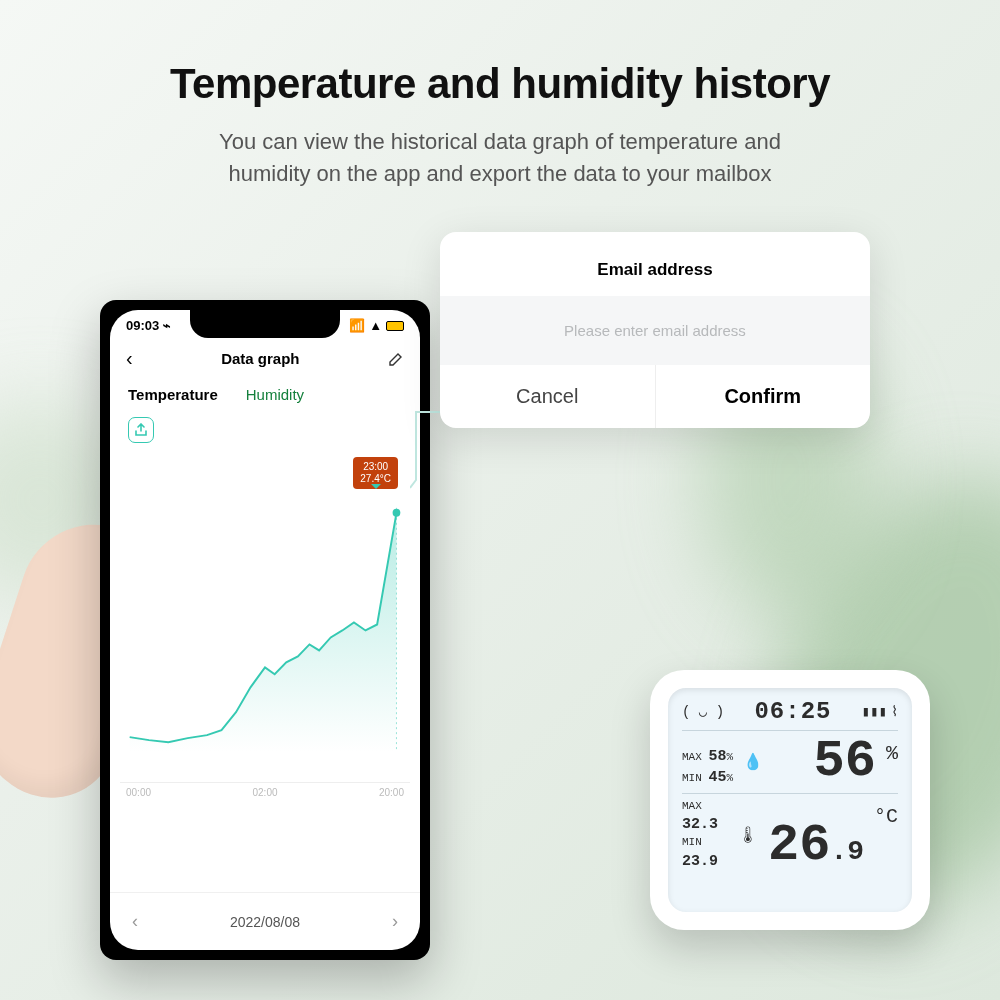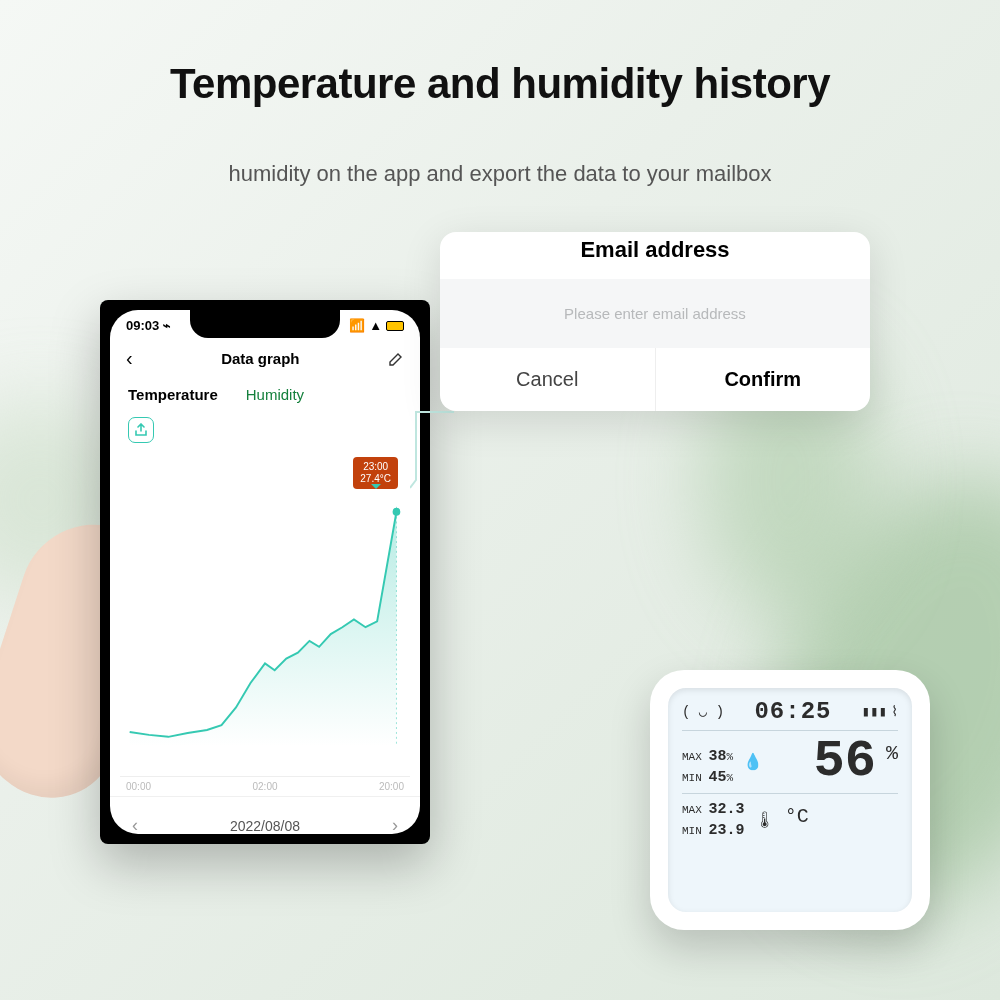--- a/index.html
+++ b/index.html
@@ -17,22 +17,22 @@
 
   .heading { text-align: center; padding-top: 60px; }
   .heading h1 { font-size: 42px; font-weight: 800; color: #111; letter-spacing: -0.5px;}
   .heading p  { font-size: 22px; color: #555; margin-top: 18px; line-height: 1.45; font-weight: 400;}
 
   
   .hand { position: absolute; left: 30px; top: 300px; width: 420px; height: 680px; }
   .thumb { position:absolute; left:-30px; top:220px; width:140px; height:280px; background:#f3d9c8; border-radius:80px 70px 70px 80px; transform:rotate(18deg); box-shadow: inset -10px -10px 20px rgba(0,0,0,.05);}
   .phone {
     position: absolute; left: 70px; top: 0;
-    width: 330px; height: 544px;
-    background: #000; border-radius: 8px;
+    width: 330px; height: 660px;
+    background: #000; border-radius: 16px;
     box-shadow: 0 20px 50px rgba(0,0,0,.25);
     padding: 10px;
   }
   .screen { width: 100%; height: 100%; background: #fff; border-radius: 28px; overflow: hidden; position: relative;}
   .notch  { position: absolute; top: 0; left: 50%; transform: translateX(-50%); width: 150px; height: 28px; background: #000; border-radius: 0 0 18px 18px; z-index: 5;}
   .status { display:flex; justify-content:space-between; align-items:center; padding: 8px 16px 0; font-size: 13px; font-weight:600;}
   .status .right { display:flex; gap:4px; align-items:center;}
   .status .right span.batt { width:18px; height:10px; border:1px solid #000; border-radius:2px; position:relative; background:#ffc400;}
   .app-hdr { display:flex; align-items:center; justify-content:space-between; padding: 14px 16px 10px; }
   .app-hdr .back { font-size:20px; font-weight:300;}
@@ -50,21 +50,21 @@
   .chart svg { width:100%; height:100%; }
   .tooltip { position:absolute; right:12px; top:4px; background:#c2410c; color:#fff; font-size:10px; line-height:1.2; padding:4px 7px; border-radius:4px; text-align:center;}
   .tooltip::after{content:"";position:absolute;bottom:-5px;left:50%;transform:translateX(-50%);border:5px solid transparent;border-top-color:#35c9b2;}
   .xaxis { display:flex; justify-content:space-between; font-size:10px; color:#bbb; padding:4px 16px;gap:12px;}
   .date-nav { display:flex; justify-content:space-between; align-items:center; padding:18px 22px; font-size:14px; color:#555; border-top:1px solid #f0f0f0; margin-top:auto;}
   .date-nav .arr{font-size:18px;color:#999;}
   .screen-col{display:flex;flex-direction:column;height:100%;}
 
   
   .popover { position:absolute; left:440px; top:232px; width:430px; background:#fff; border-radius:16px; box-shadow:0 10px 40px rgba(0,0,0,.12); overflow:hidden;}
-  .popover .hdr{ text-align:center; font-weight:700; padding:5px 0 16px; font-size:22px;}
+  .popover .hdr{ text-align:center; font-weight:700; padding:28px 0 16px; font-size:17px;}
   .popover .field{ background:#f5f6f7; color:#b7b9bb; text-align:center; padding:26px 0; font-size:15px;}
   .popover .btns{ display:flex; }
   .popover .btns div{ flex:1; text-align:center; padding:20px 0; font-size:20px;}
   .popover .btns .cancel{ color:#444; border-right:1px solid #eee;}
   .popover .btns .confirm{ font-weight:800; color:#000;}
   .callout{position:absolute; left:410px; top:410px; width:44px; height:80px;}
   .callout svg{width:100%;height:100%;}
 
   
   .device { position:absolute; right:70px; bottom:70px; width:280px; height:260px; background:#fff; border-radius:34px; box-shadow:0 18px 40px rgba(0,0,0,.18); padding:18px;}
@@ -83,21 +83,21 @@
 </head>
 <body>
 
 <div class="leaf leaf1"></div>
 <div class="leaf leaf2"></div>
 <div class="leaf leaf3"></div>
 
 <div class="heading">
   <h1>Temperature and humidity history</h1>
   <p>
-    <br>
+    <span>You can view the historical data graph of temperature and</span><br>
     <span>humidity on the app and export the data to your mailbox</span>
   </p>
 </div>
 
 <div class="hand">
   <div class="thumb"></div>
   <div class="phone">
     <div class="screen">
       <div class="notch"></div>
       <div class="screen-col">
@@ -183,30 +183,31 @@
       <span>( ◡ )</span>
       <span class="clock">06:25</span>
       <span class="icons">
         <span>▮▮▮</span>
         <span>⌇</span>
       </span>
     </div>
     <div class="sep"></div>
     <div class="block">
       <div class="mm">
-        <div><span>MAX</span> <b>38</b><span>%</span></div>
+        <div><span>MAX</span> <b>58</b><span>%</span></div>
         <div><span>MIN</span> <b>45</b><span>%</span></div>
       </div>
       <span class="drop">💧</span>
       <span class="big">56</span>
       <span class="unit">%</span>
     </div>
     <div class="sep"></div>
     <div class="block">
       <div class="mm">
         <div><span>MAX</span> <b>32.3</b></div>
         <div><span>MIN</span> <b>23.9</b></div>
       </div>
       <span class="therm">🌡</span>
+      <span class="big"><span>26</span><span style="font-size:28px">.9</span></span>
       <span class="unit">°C</span>
     </div>
   </div>
 </div>
 
 </body></html>

